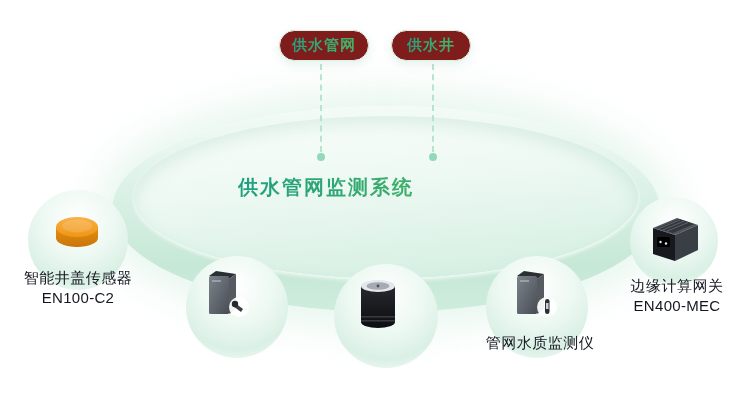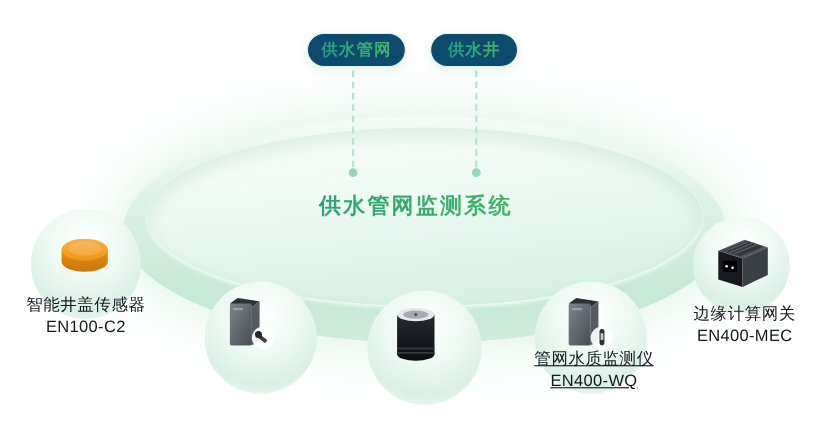--- a/index.html
+++ b/index.html
@@ -16,28 +16,28 @@
     box-shadow:0 0 46px 12px rgba(205,236,220,.55);
   }
   .ellipse-inner{
     position:absolute;left:134px;top:116px;width:504px;height:162px;
     border-radius:50%;
     background:linear-gradient(175deg,#fbfefc 0%,#eef9f3 40%,#d2eee0 100%);
     box-shadow:inset 0 8px 16px rgba(150,205,178,.28), 0 2px 4px rgba(255,255,255,.9);
   }
   .platform-title{
     position:absolute;left:238px;top:174px;width:280px;
-    text-align:center;font-size:20px;font-weight:bold;letter-spacing:2px;
+    text-align:left;font-size:20px;font-weight:bold;letter-spacing:2px;
     background:linear-gradient(90deg,#1f9f7e 0%,#3cae6b 60%,#4cba62 100%);
     -webkit-background-clip:text;background-clip:text;color:transparent;
   }
   
   .tag-pill{
     position:absolute;top:30px;height:29px;border-radius:16px;
-    background:#0c4a6e;border:1px solid #dcf3e8;
+    background:#7f1d1d;border:1px solid #dcf3e8;
     box-shadow:0 3px 10px rgba(160,210,185,.28);
     display:flex;align-items:center;justify-content:center;
     font-size:15px;font-weight:bold;letter-spacing:1px;
   }
   .tag-pill span{
     background:linear-gradient(90deg,#23a17d,#45b566);
     -webkit-background-clip:text;background-clip:text;color:transparent;
   }
   #tag-1{left:279px;width:88px;}
   #tag-2{left:391px;width:78px;align-items:center;}
@@ -65,21 +65,21 @@
   #art-4{left:505px;top:267px;}
   #art-5{left:647px;top:212px;}
   
   .device-label{
     position:absolute;width:160px;text-align:center;
     color:#14171f;font-size:15px;font-weight:500;line-height:20px;letter-spacing:.5px;
   }
   #label-1{left:-2px;top:268px;}
   #label-2{left:147px;top:331px;}
   #label-3{left:300px;top:341px;}
-  #label-4{left:460px;top:317px;text-decoration:underline;}
+  #label-4{left:460px;top:333px;}
   #label-5{left:597px;top:276px;}
   .device-model{font-weight:500;letter-spacing:.3px;}
 </style>
 </head>
 <body>
 
 <div id="stage">
 
   <div class="ellipse-outer"></div>
   <div class="ellipse-inner"></div>
@@ -176,20 +176,19 @@
     <circle cx="13.5" cy="30" r="1.2" fill="#e8eaee"></circle>
     <circle cx="19" cy="31.5" r="1.2" fill="#e8eaee"></circle>
   </svg>
 
   <div class="device-label" id="label-1">
     <div>智能井盖传感器</div>
     <div class="device-model">EN100-C2</div>
   </div>
   <div class="device-label" id="label-4">
     <div>管网水质监测仪</div>
-    <div class="device-model">EN400-WQ</div>
   </div>
   <div class="device-label" id="label-5">
     <div>边缘计算网关</div>
     <div class="device-model">EN400-MEC</div>
   </div>
 
 </div>
 
 </body></html>

